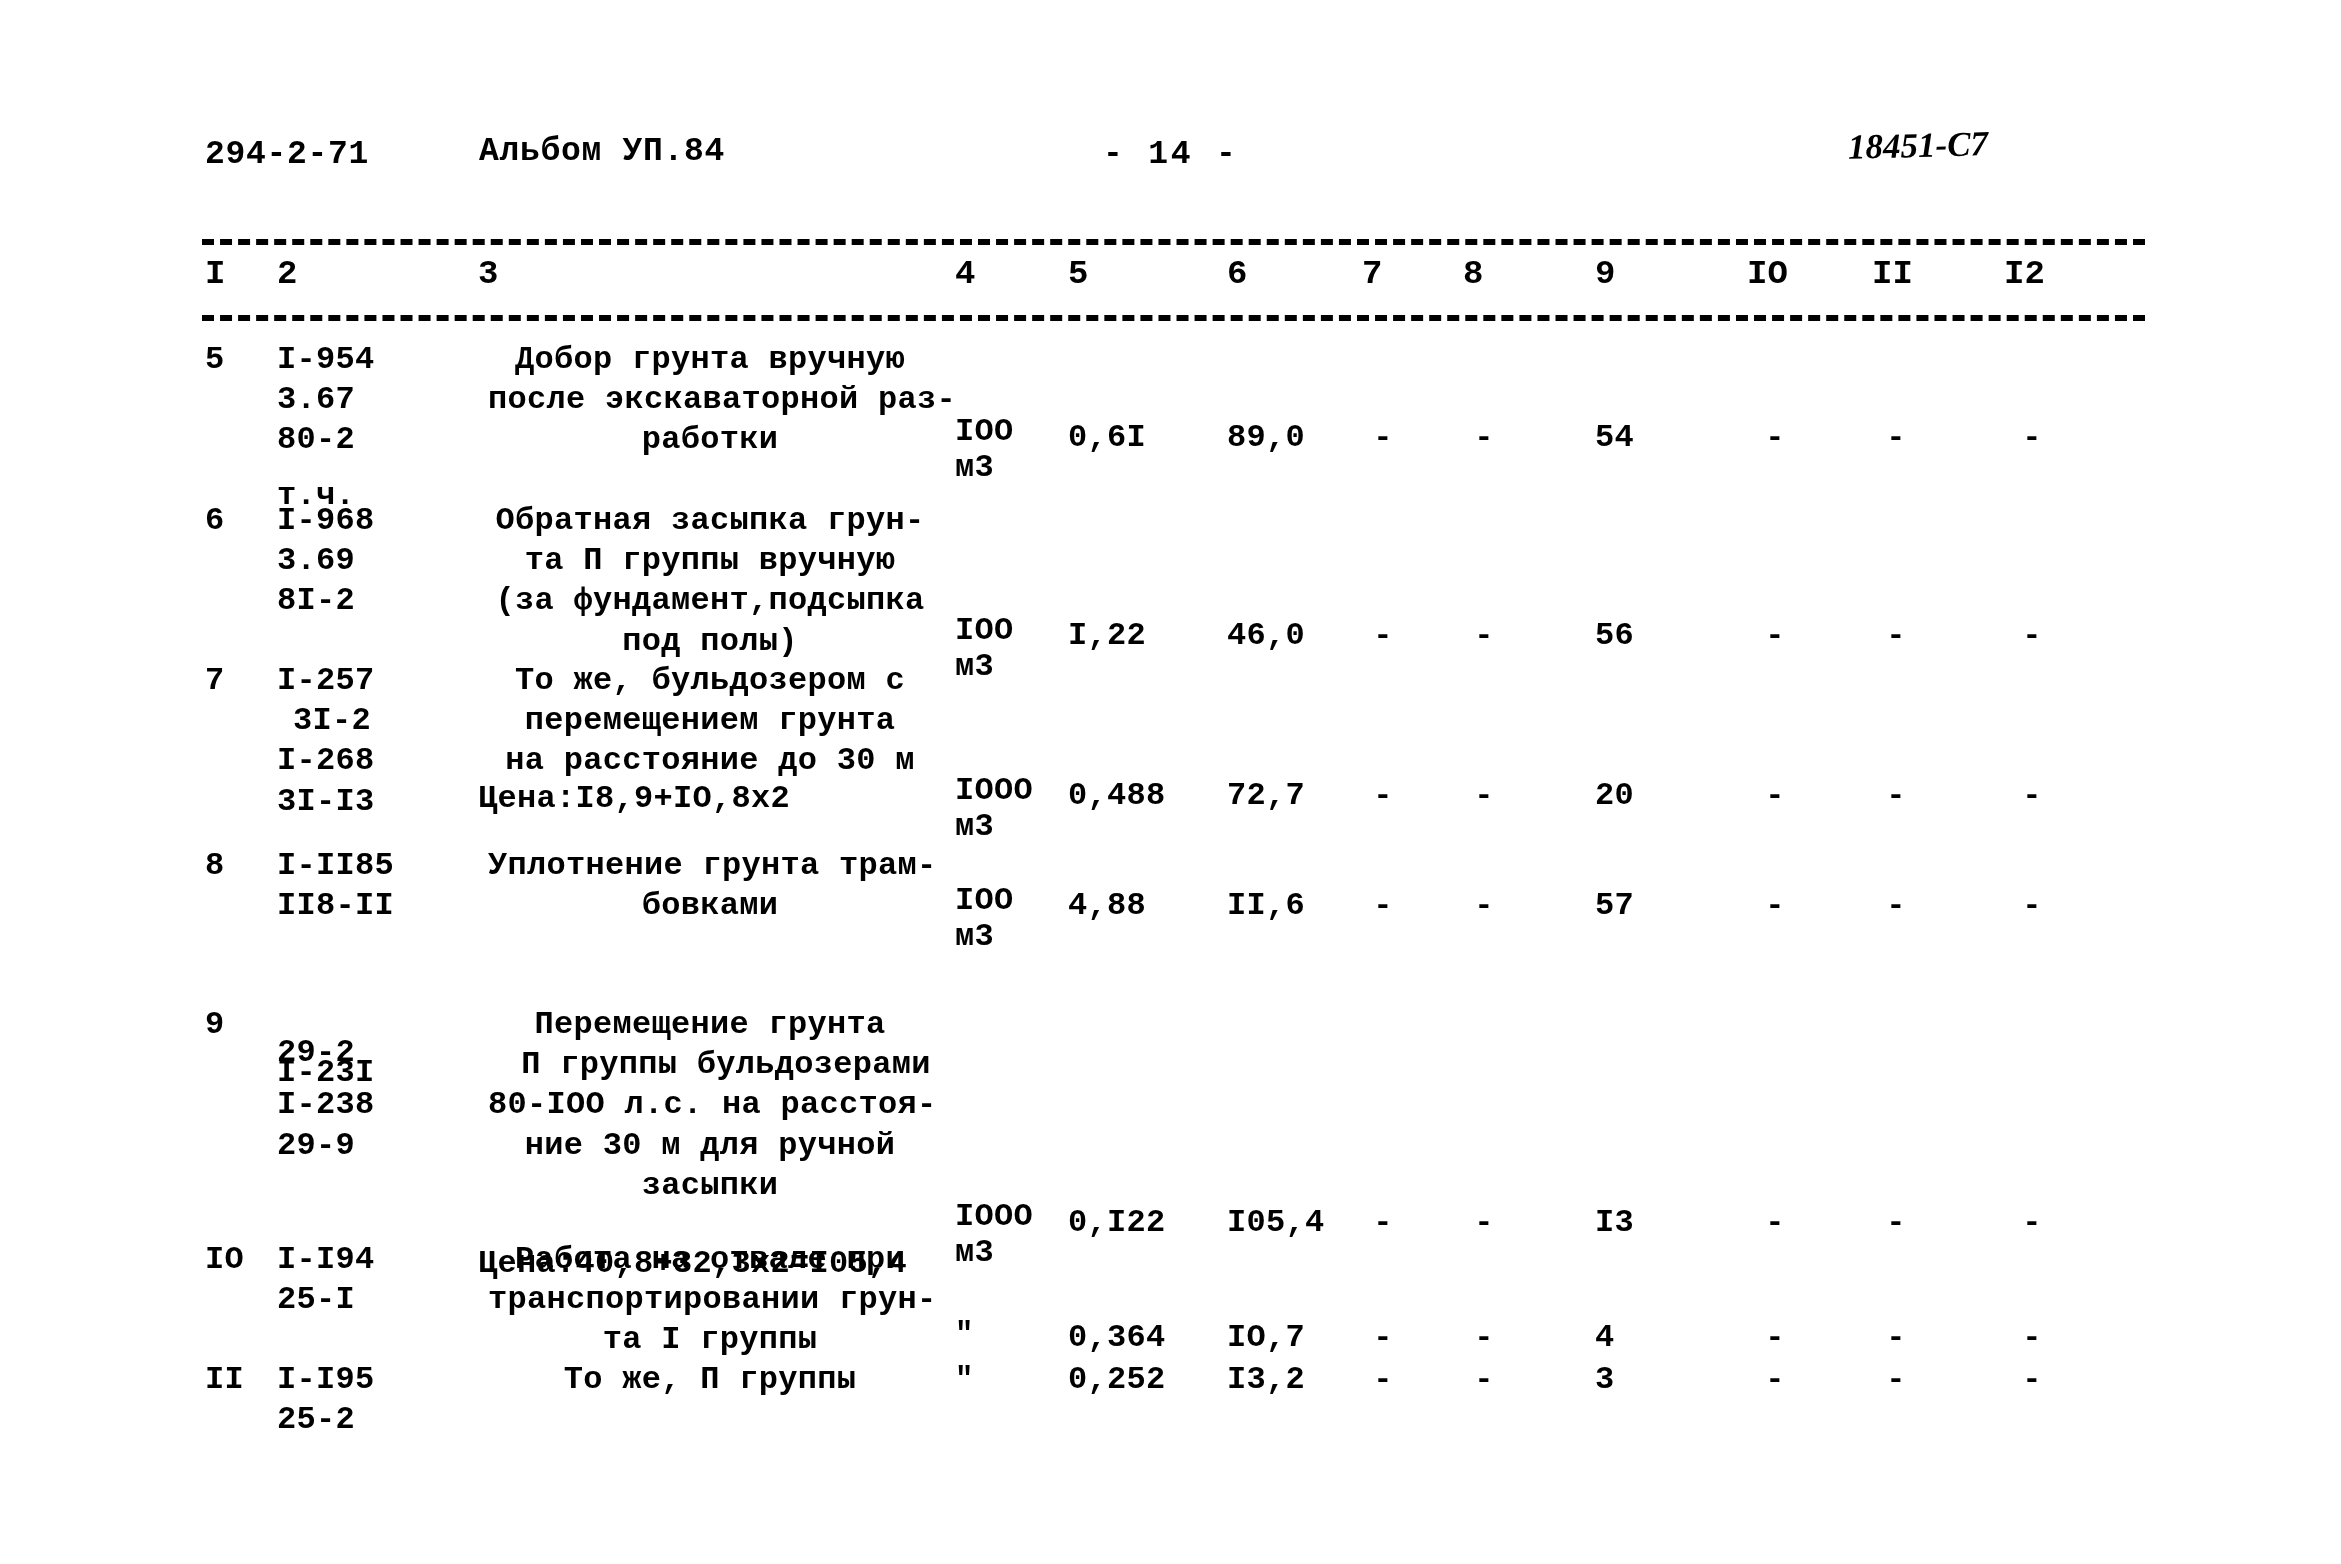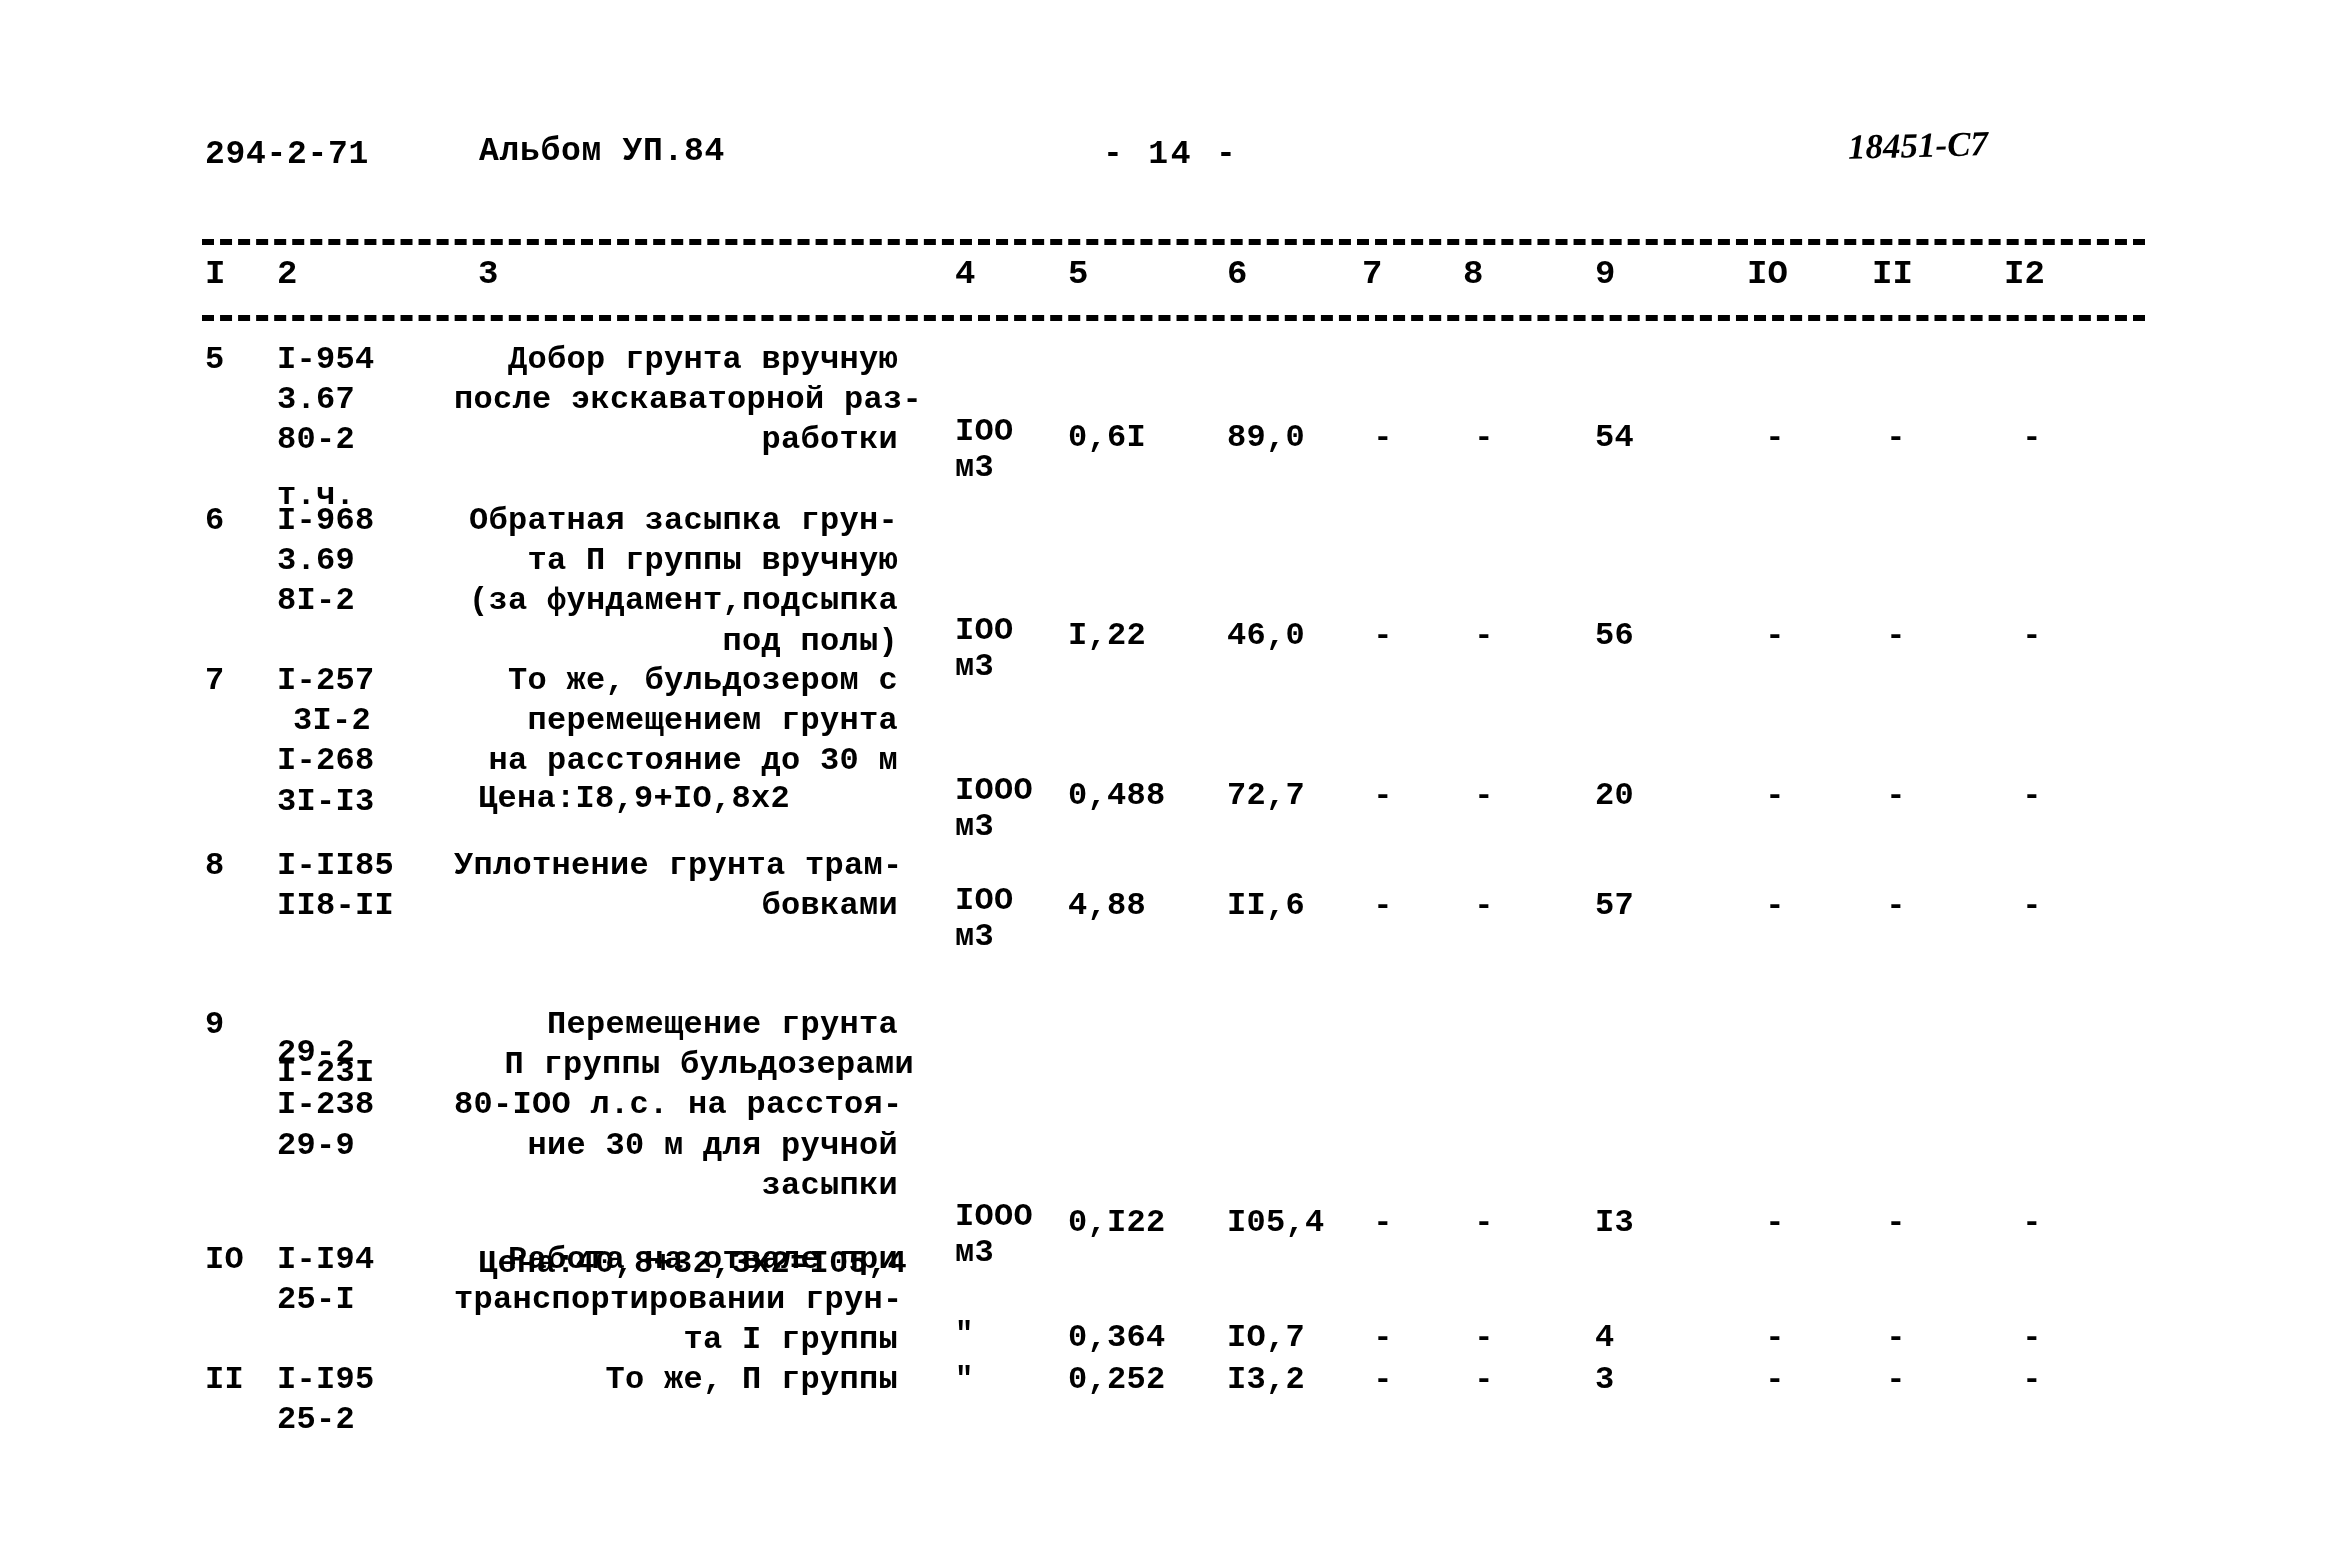--- a/index.html
+++ b/index.html
@@ -110,21 +110,21 @@
     position: absolute;
     white-space: pre;
     font-size: 32px;
     font-weight: bold;
     line-height: 40px;
     letter-spacing: 0.3px;
   }
 
   .c-num   { left: 205px;  width: 62px;  text-align: left; }
   .c-code  { left: 277px;  width: 173px; text-align: left; }
-  .c-desc  { left: 454px;  width: 444px; text-align: right; }
+  .c-desc  { left: 488px;  width: 444px; text-align: center; }
   .c-unit  { left: 955px; width: 83px; text-align: left; }
   .c-5     { left: 1068px; width: 118px; text-align: left; }
   .c-6     { left: 1227px; width: 125px; text-align: left; }
   .c-7     { left: 1362px; width: 42px;  text-align: center; }
   .c-8     { left: 1463px; width: 42px;  text-align: center; }
   .c-9     { left: 1595px; width: 76px; text-align: left; }
   .c-10    { left: 1754px; width: 42px;  text-align: center; }
   .c-11    { left: 1875px; width: 42px;  text-align: center; }
   .c-12    { left: 2011px; width: 42px;  text-align: center; }
 

